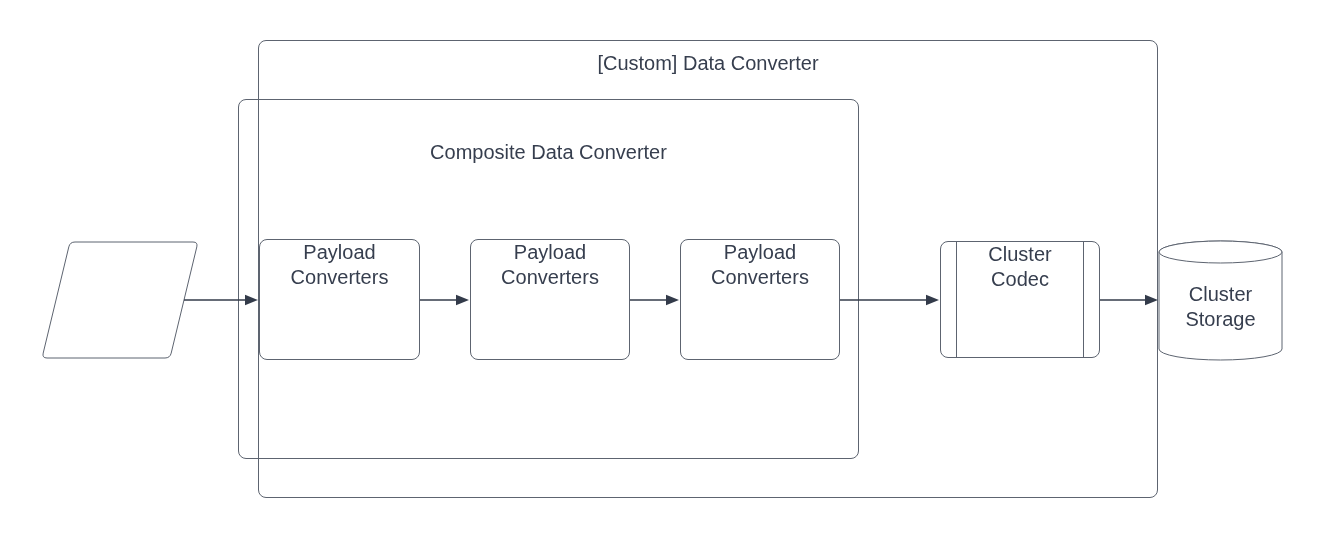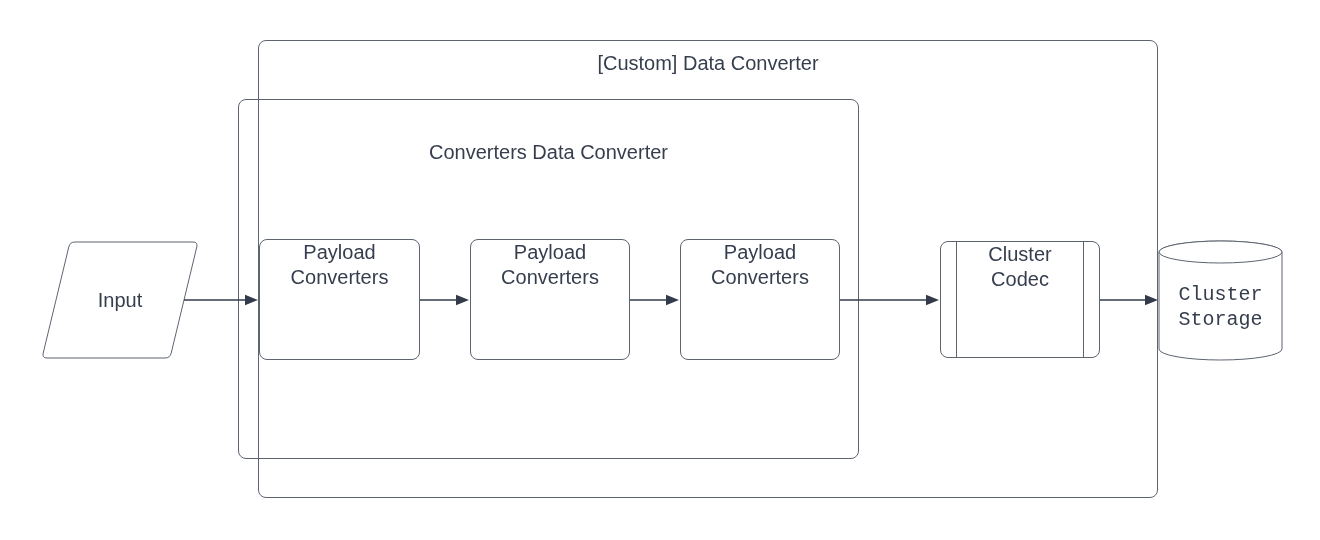--- a/index.html
+++ b/index.html
@@ -44,21 +44,21 @@
     z-index:2;
   }
   .node-label{
     font-size:20px;
     line-height:25px;
     text-align:center;
     color:var(--text);
   }
   .lbl-w130{width:130px;}
   .lbl-w110{width:110px;}
-  .lbl-w100{width:100px;font-family:Liberation Mono, monospace;}
+  .lbl-w100{width:100px;}
   
   .outer{left:220px;top:40px;width:900px;height:458px;padding-top:10px;margin-left:38px;}
   
   .inner{left:238px;top:99px;width:621px;height:360px;padding-top:40px;}
   
   .box1{left:259px;top:239px;width:161px;height:121px;}
   .box2{left:470px;top:239px;width:160px;height:121px;}
   .box3{left:680px;top:239px;width:160px;height:121px;}
   
   .codec{left:940px;top:241px;width:160px;height:117px;}
@@ -87,21 +87,21 @@
 </head>
 <body>
 
 <div class="canvas">
 
   <div class="container outer">
     <div class="container-title">[Custom] Data Converter</div>
   </div>
 
   <div class="container inner">
-    <div class="container-title">Converters Data Converter</div>
+    <div class="container-title">Composite Data Converter</div>
   </div>
 
   <div class="node box1">
     <div class="node-label lbl-w130">Payload Converters</div>
   </div>
   <div class="node box2">
     <div class="node-label lbl-w130">Payload Converters</div>
   </div>
   <div class="node box3">
     <div class="node-label lbl-w130">Payload Converters</div>
@@ -130,20 +130,17 @@
     <line class="arrow-line" x1="630" y1="300" x2="666" y2="300"></line>
     <polygon class="arrow-head" points="679,300 666,294.8 666,305.2"></polygon>
 
     <line class="arrow-line" x1="840" y1="300" x2="926" y2="300"></line>
     <polygon class="arrow-head" points="939,300 926,294.8 926,305.2"></polygon>
 
     <line class="arrow-line" x1="1100" y1="300" x2="1145" y2="300"></line>
     <polygon class="arrow-head" points="1158,300 1145,294.8 1145,305.2"></polygon>
   </svg>
 
-  <div class="float-label input-label-pos">
-    <div class="node-label">Input</div>
-  </div>
   <div class="float-label storage-label-pos">
     <div class="node-label lbl-w100">Cluster Storage</div>
   </div>
 
 </div>
 
 </body></html>

